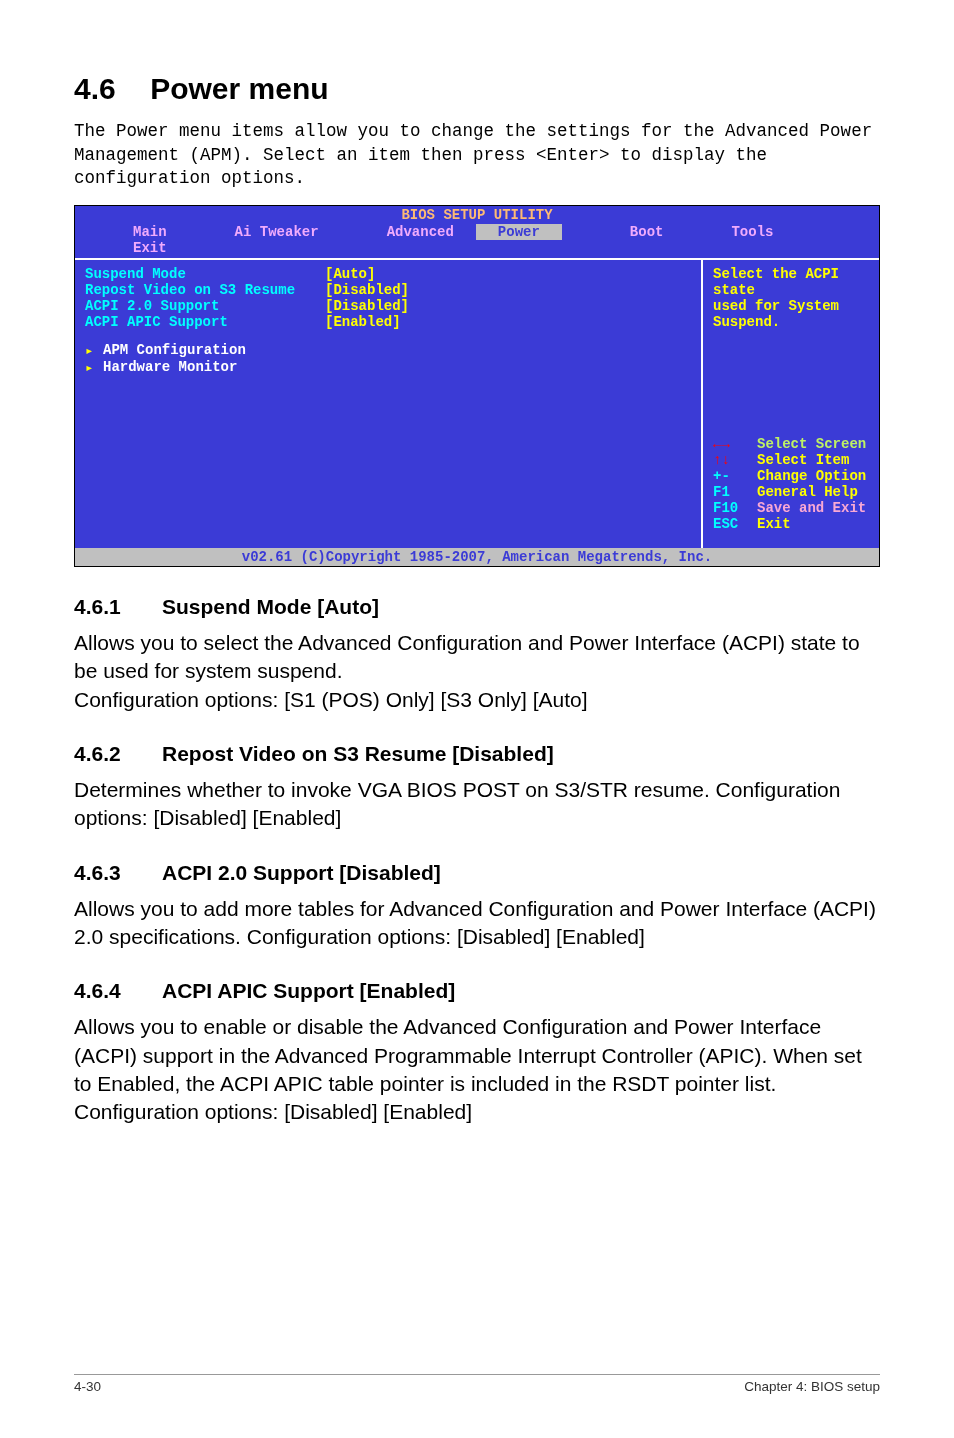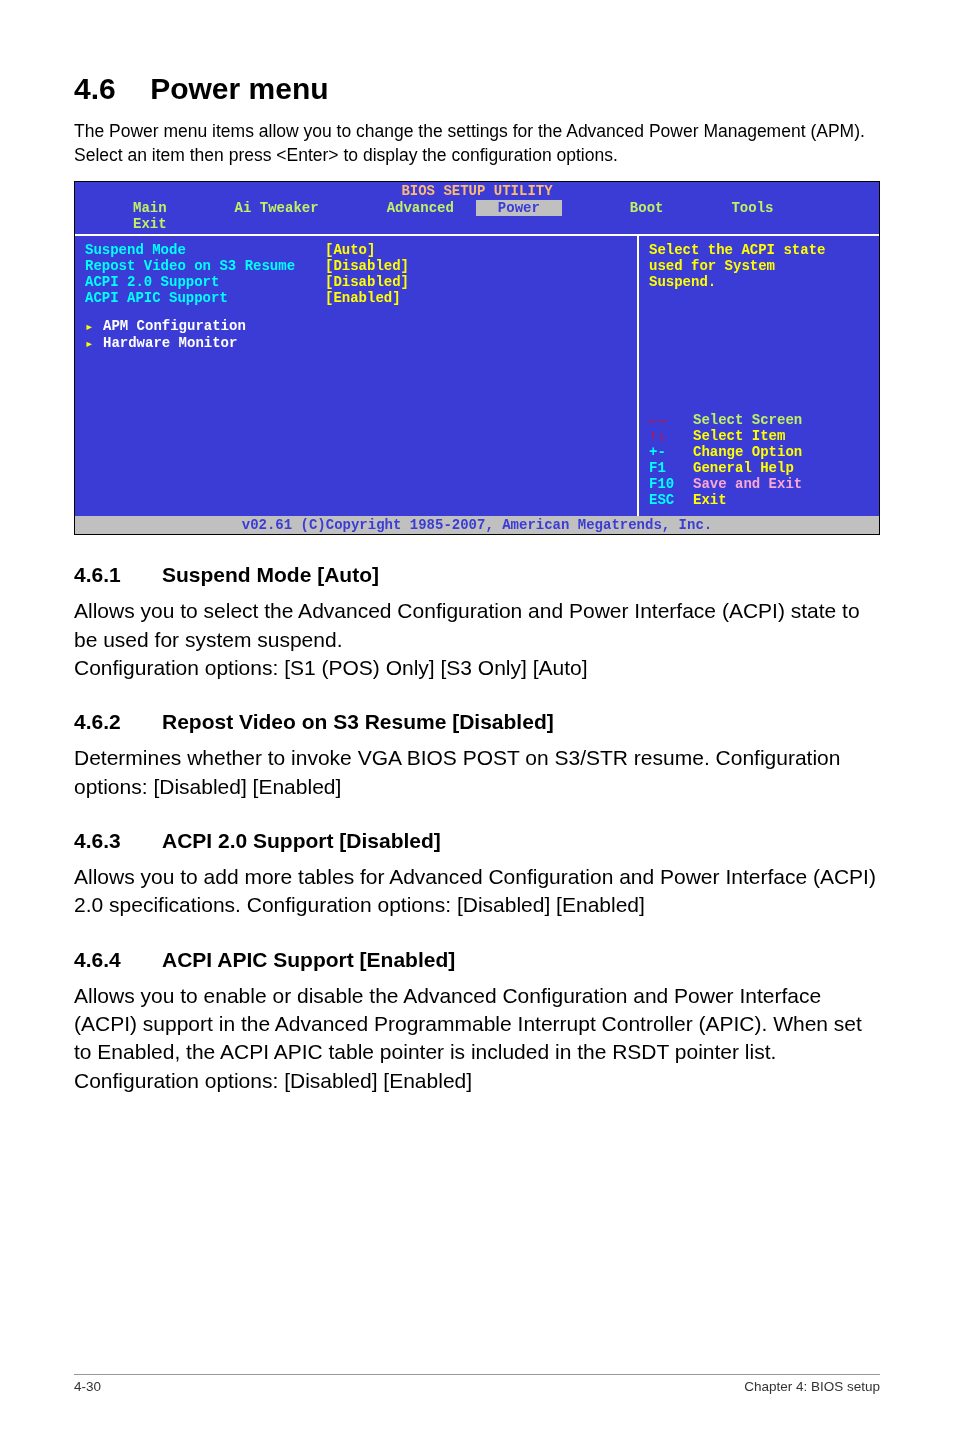--- a/index.html
+++ b/index.html
@@ -1,27 +1,27 @@
 <!DOCTYPE html>
 <html><head>
 <meta charset="utf-8">
 <style>
 * { margin:0; padding:0; box-sizing:border-box; }
 body { width:954px; height:1438px; background:#fff; font-family:Arial,Helvetica,sans-serif; color:#000; padding:72px 74px 0 74px; position:relative; }
 .sec-num { font-family:Arial,sans-serif; font-weight:900; font-size:30px; display:inline-block; margin-right:30px; }
 .sec-title { font-family:Arial,sans-serif; font-weight:900; font-size:30px; display:inline-block; }
-.intro { font-size:17.5px; line-height:1.35; margin-top:14px; margin-bottom:14px; }
+.intro { font-size:17.5px; line-height:1.35; margin-top:14px; margin-bottom:14px;font-family:Liberation Mono, monospace; }
 .bios-wrap { border:1px solid #000; padding:0; background:#3B3BD6; font-family:"Courier New",monospace; font-size:14px; font-weight:bold; }
 .bios-tl { background:#3B3BD6; color:#fdba74; text-align:center; padding:1px 16px; }
 .bios-menu { background:#3B3BD6; color:#fff; padding:0 12px 2px 12px; }
-.bios-menu span { display:inline-block; margin-right:22px; color:#bef264;padding-left:46px; }
+.bios-menu span { display:inline-block; margin-right:22px; color:#f0abfc;padding-left:46px; }
 .bios-menu span.sel { background:#c0c0c0; color:#3B3BD6; padding:0 22px; }
 .bios-body { display:flex; border-top:2px solid #fff; }
 .bios-left { flex:1; border-right:2px solid #fff; padding:6px 12px 16px 10px; background:#3B3BD6; min-height:280px; }
-.bios-right { width:240px; padding:6px 10px 8px 10px; background:#3B3BD6; min-height:280px; }
+.bios-right { width:176px; padding:6px 10px 16px 10px; background:#3B3BD6; min-height:280px; }
 .bl-row { display:flex; }
 .bl-lbl { color:#00ffff; width:240px; }
 .bl-val { color:#ffff00; }
 .bl-arrow { color:#ffff00; width:18px; }
 .bl-sub { color:#fff; }
 .br-top { color:#ffff00; min-height:170px; }
 .br-help div { display:flex; }
 .br-help .k { width:44px; }
 .bios-foot { background:#c0c0c0; color:#3B3BD6; text-align:center; padding:1px 0; }
 .h3 { font-family:Arial,sans-serif; font-weight:900; font-size:21px; margin-top:28px; margin-bottom:10px; }

